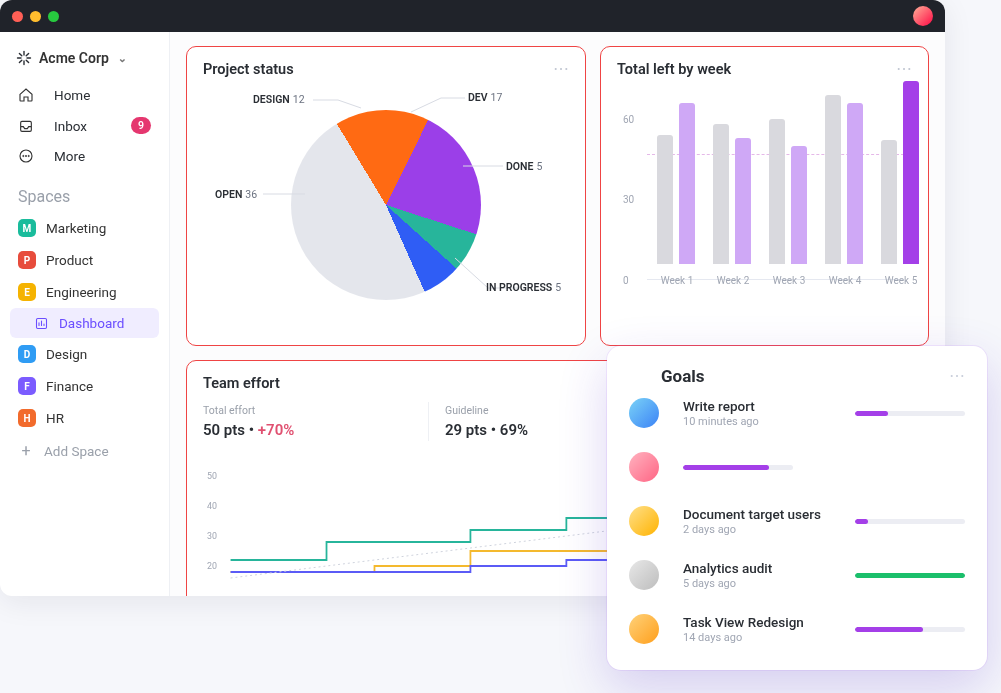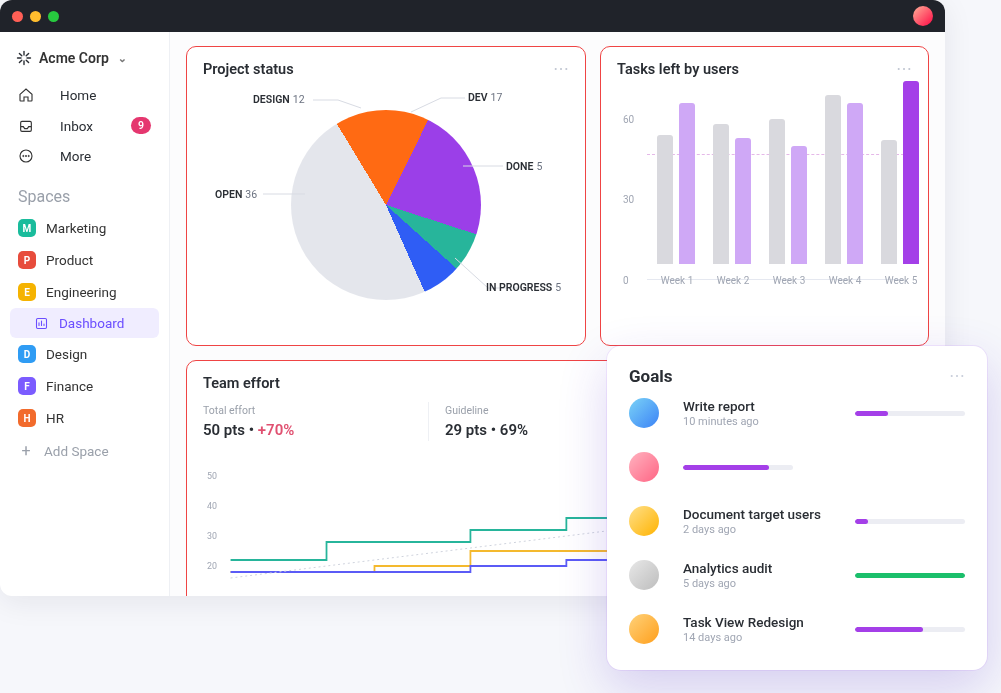--- a/index.html
+++ b/index.html
@@ -44,21 +44,21 @@
     display: flex; align-items: center; gap: 7px;
     font-weight: 600; font-size: 14px;
     padding: 4px 6px 14px 6px;
   }
   .ws-logo {
     width: 16px; height: 16px;
     display: inline-flex; align-items: center; justify-content: center;
   }
   .ws-chevron { font-size: 11px; color: #777; margin-left: 2px; }
   .nav-item {
-    display: flex; align-items: center; gap: 26px;
+    display: flex; align-items: center; gap: 20px;
     padding: 7px 8px;
     border-radius: 6px;
     cursor: pointer;
     color: #2a2e34;
   }
   .nav-icon { width: 16px; height: 16px; stroke: #333; fill: none; }
   .badge {
     margin-left: auto;
     background: #e5376f;
     color: #fff;
@@ -145,21 +145,21 @@
   
   .goals {
     position:absolute;
     right: 14px; top: 346px;
     width: 380px;
     background:#fff;
     border-radius:14px;
     padding:20px 22px 14px 22px;
     box-shadow: 0 18px 50px rgba(80,40,200,.20), 0 0 0 1px rgba(180,100,255,.12);
   }
-  .goals-title { font-size:17px; font-weight:700; color:#2a2e34; }
+  .goals-title { font-size:17px; font-weight:700; color:#2a2e34;margin-left:32px; }
   .goals-menu { position:absolute; top:20px; right:20px; color:#cbd0dc; letter-spacing:2px; cursor:pointer;}
   .goal-row { display:flex; align-items:center; gap:24px; padding:12px 0; }
   .gavatar { width:30px; height:30px; border-radius:50%; flex-shrink:0; }
   .ginfo { flex:1; min-width:0; }
   .gname { font-size:13.5px; font-weight:500; color:#2a2e34; }
   .gtime { font-size:11px; color:#a0a6b3; margin-top:1px; }
   .gprog { width:110px; height:5px; background:#ecedf3; border-radius:3px; overflow:hidden; }
   .gprog > i { display:block; height:100%; border-radius:3px; }
 </style>
 </head>
@@ -277,21 +277,21 @@
           </svg>
           <div class="pie-label" style="left:265px;top:13px"><b>DEV</b><span>17</span></div>
           <div class="pie-label" style="left:303px;top:82px"><b>DONE</b><span>5</span></div>
           <div class="pie-label" style="left:283px;top:203px"><b>IN PROGRESS</b><span>5</span></div>
           <div class="pie-label" style="left:12px;top:110px"><b>OPEN</b><span>36</span></div>
           <div class="pie-label" style="left:50px;top:15px"><b>DESIGN</b><span>12</span></div>
         </div>
       </div>
 
       <div class="card">
-        <div class="card-title">Tasks left by users</div>
+        <div class="card-title">Total left by week</div>
         <div class="card-menu">⋯</div>
         <div class="bars-wrap">
           <div class="bars-grid" id="bars">
             <div class="baseline"></div>
           <div class="y-tick" style="top: 188px;">0</div>
               <div class="y-tick" style="top: 107.429px;">30</div>
               <div class="y-tick" style="top: 26.8571px;">60</div>
               <div class="h-dash" style="top: 61.7714px;"></div>
               <div class="bar-group" style="left: 10px;">
                 <div class="bar a" style="height:128.9142857142857px"></div>

